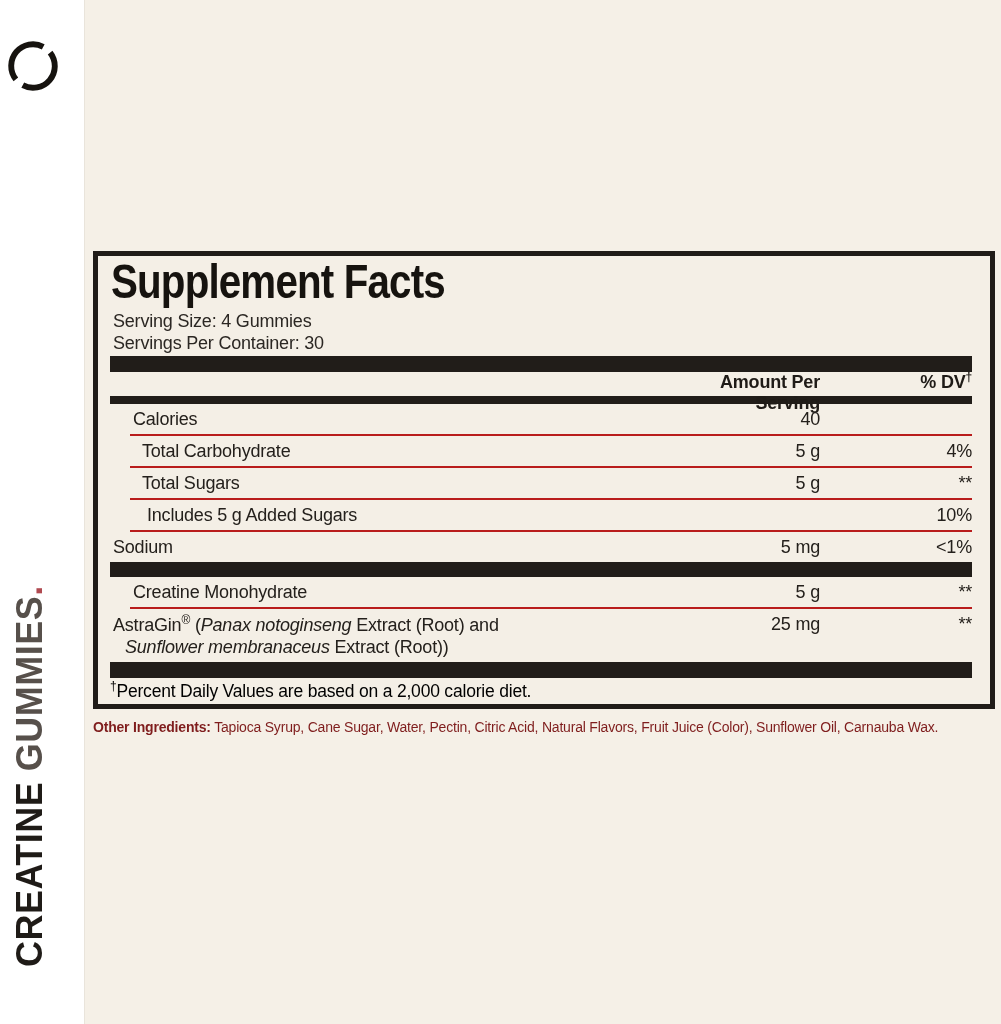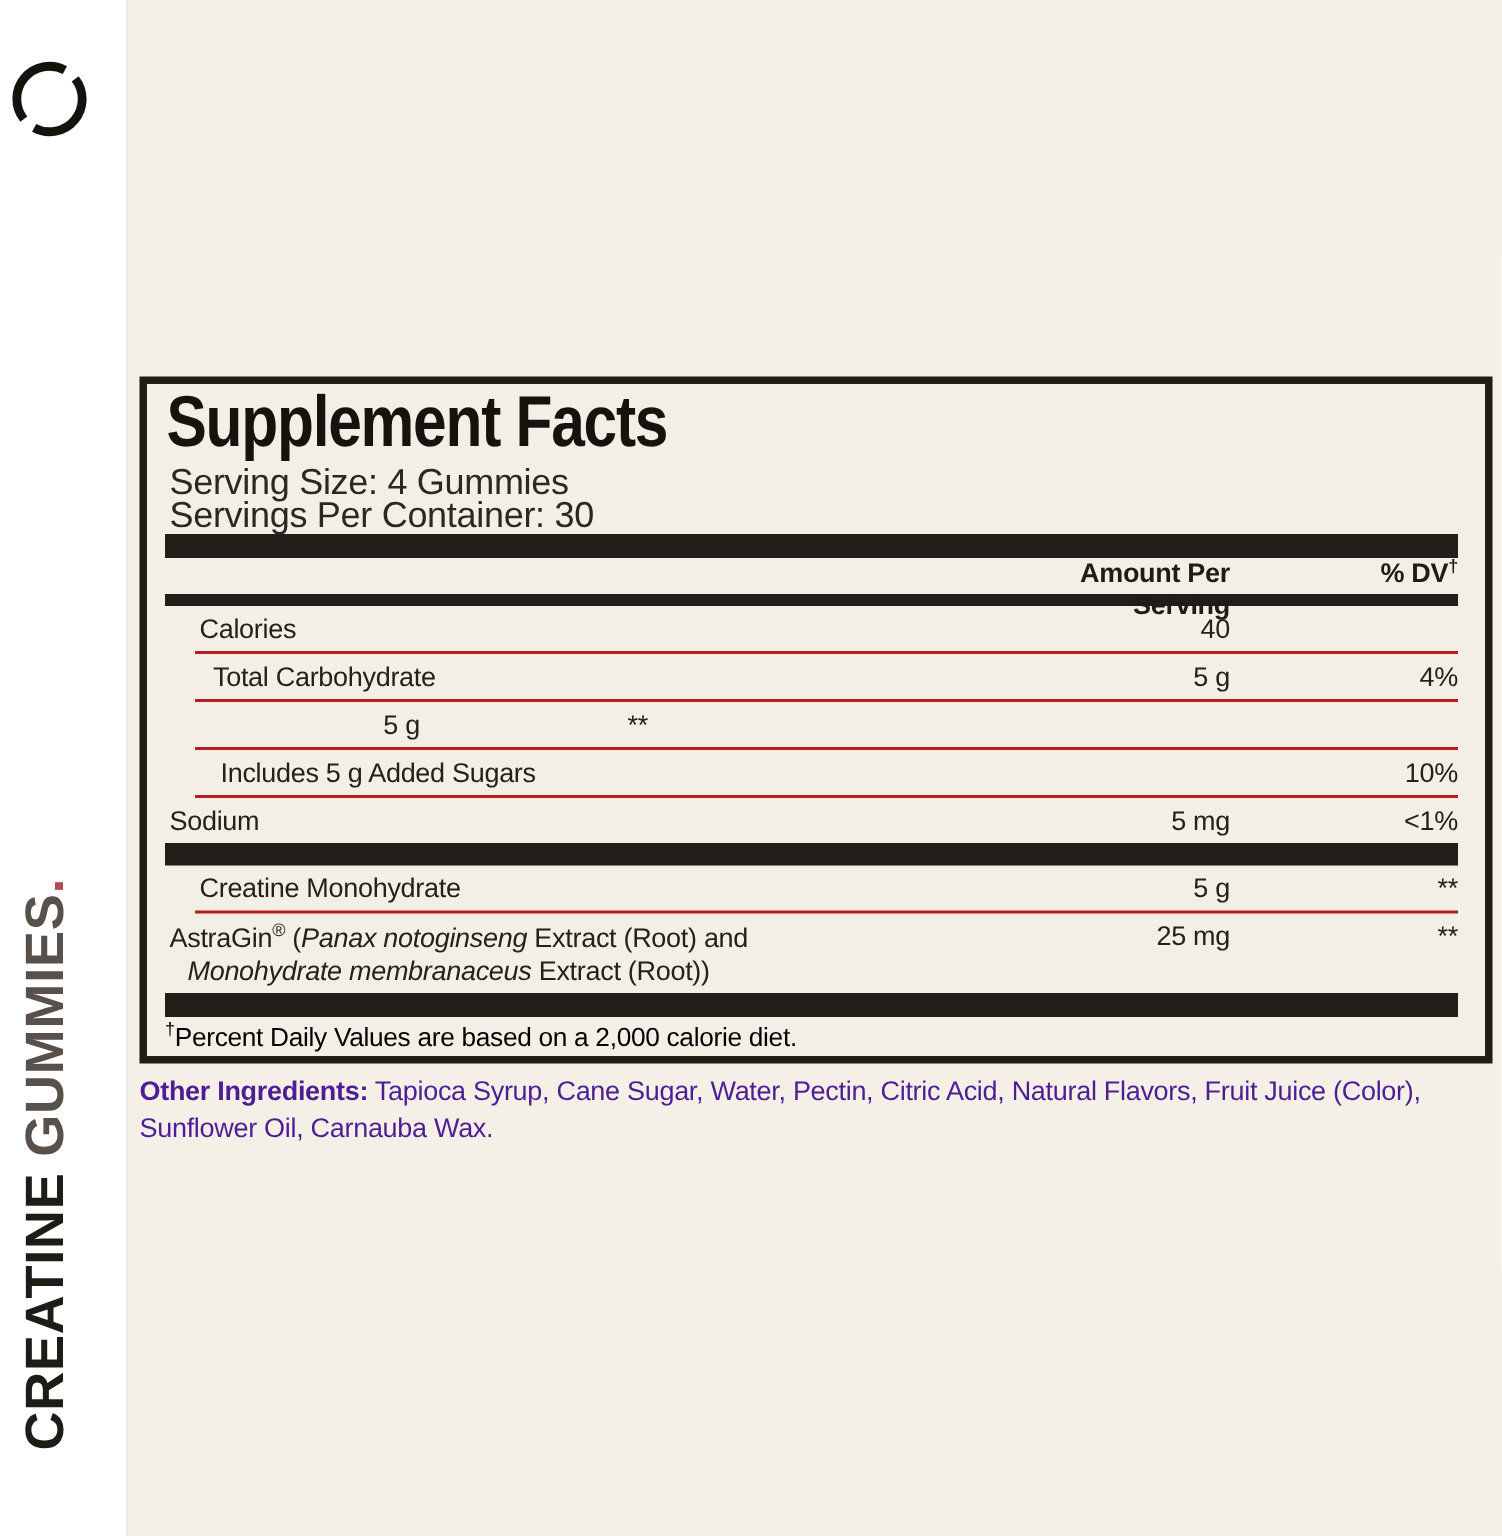--- a/index.html
+++ b/index.html
@@ -25,21 +25,21 @@
   .facts-panel{
     position:absolute;left:93px;top:251px;width:902px;height:458px;
     box-sizing:border-box;border:5px solid #201c18;overflow:hidden;
     background:#f4efe6;
   }
   .title{
     margin:3px 0 0 13px;font-size:48px;line-height:46px;font-weight:bold;
     letter-spacing:-1px;transform:scaleX(0.84);transform-origin:0 50%;
     white-space:nowrap;color:#16130f;
   }
-  .serving{margin:6px 0 2px 15px;font-size:24px;line-height:21.5px;letter-spacing:-0.2px;color:#2b2723;}
+  .serving{margin:6px 0 2px 15px;font-size:18px;line-height:21.5px;letter-spacing:-0.2px;color:#2b2723;}
   .inset{margin-left:12px;margin-right:18px;}
   .bar{background:#211d19;}
   .bar.thick{height:16px;}
   .bar.mid{height:8px;}
   .bar.b3{height:15px;}
   .hdr{display:flex;align-items:flex-start;height:24px;font-weight:bold;font-size:18px;letter-spacing:-0.2px;}
   .c-label{flex:1;min-width:0;}
   .c-amt{width:150px;text-align:right;flex:none;}
   .c-dv{width:152px;text-align:right;flex:none;}
   sup,.fsup{font-size:12px;vertical-align:super;line-height:0;}
@@ -48,21 +48,21 @@
   .row .c-label.ind0{padding-left:3px;}
   .row .c-label.ind1{padding-left:12px;}
   .row .c-label.ind2{padding-left:17px;}
   .row .c-label .wrap-indent{padding-left:12px;}
   .row .c-label div{line-height:22px;}
   .footnotes{margin:3px 18px 0 12px;font-size:17.5px;line-height:21px;letter-spacing:-0.2px;color:#000000;}
   .footnote{white-space:nowrap;}
   
   .other-ing{
     position:absolute;left:93px;top:715px;width:899px;
-    font-size:18px;line-height:24.5px;letter-spacing:-0.2px;color:#4c1d95;
+    font-size:14px;line-height:24.5px;letter-spacing:-0.2px;color:#7f1d1d;
   }
   .other-ing b{font-weight:bold;}
   i{}
 </style>
 </head>
 <body>
 
 <div class="canvas">
 
   <div class="side-strip">
@@ -95,20 +95,21 @@
           <div class="c-label ind0"><span>Calories</span></div>
           <div class="c-amt">40</div>
           <div class="c-dv"></div>
         </div>
         <div class="row sep">
           <div class="c-label ind1"><span>Total Carbohydrate</span></div>
           <div class="c-amt">5 g</div>
           <div class="c-dv">4%</div>
         </div>
         <div class="row sep">
+          <div class="c-label ind1"><span>Total Sugars</span></div>
           <div class="c-amt">5 g</div>
           <div class="c-dv">**</div>
         </div>
         <div class="row sep">
           <div class="c-label ind2"><span>Includes 5 g Added Sugars</span></div>
           <div class="c-amt"></div>
           <div class="c-dv">10%</div>
         </div>
         <div class="row">
           <div class="c-label ind0"><span>Sodium</span></div>
@@ -121,21 +122,21 @@
 
     <div id="rows2" class="inset">
         <div class="row sep">
           <div class="c-label ind0"><span>Creatine Monohydrate</span></div>
           <div class="c-amt">5 g</div>
           <div class="c-dv">**</div>
         </div>
         <div class="row">
           <div class="c-label ind0">
             <div><span>AstraGin<sup>®</sup> (</span><i>Panax notoginseng</i><span> Extract (Root) and</span></div>
-            <div class="wrap-indent"><span></span><i>Monohydrate membranaceus</i><span> Extract (Root))</span></div>
+            <div class="wrap-indent"><span></span><i>Sunflower membranaceus</i><span> Extract (Root))</span></div>
           </div>
           <div class="c-amt">25 mg</div>
           <div class="c-dv">**</div>
         </div>
       </div>
 
     <div class="bar thick inset"></div>
 
     <div class="footnotes" id="footnotes">
         <div class="footnote"><span class="fsup">†</span>Percent Daily Values are based on a 2,000 calorie diet.</div>

